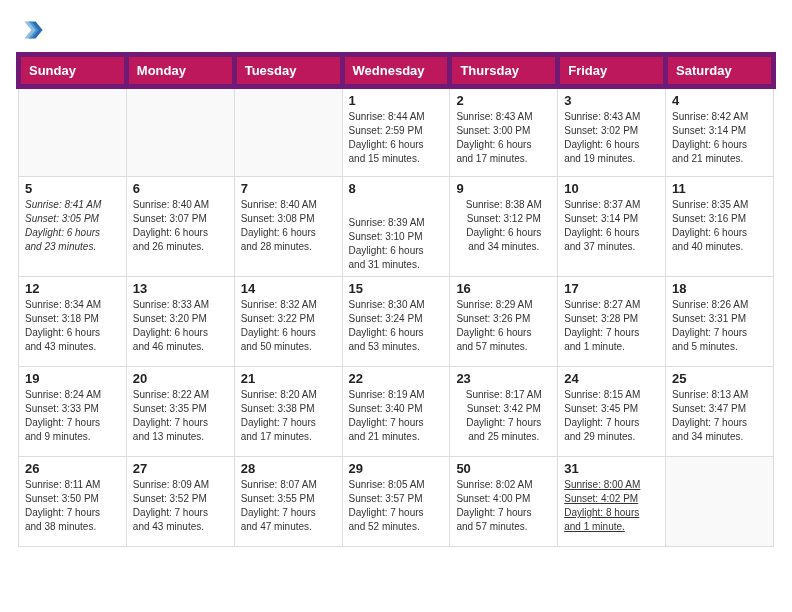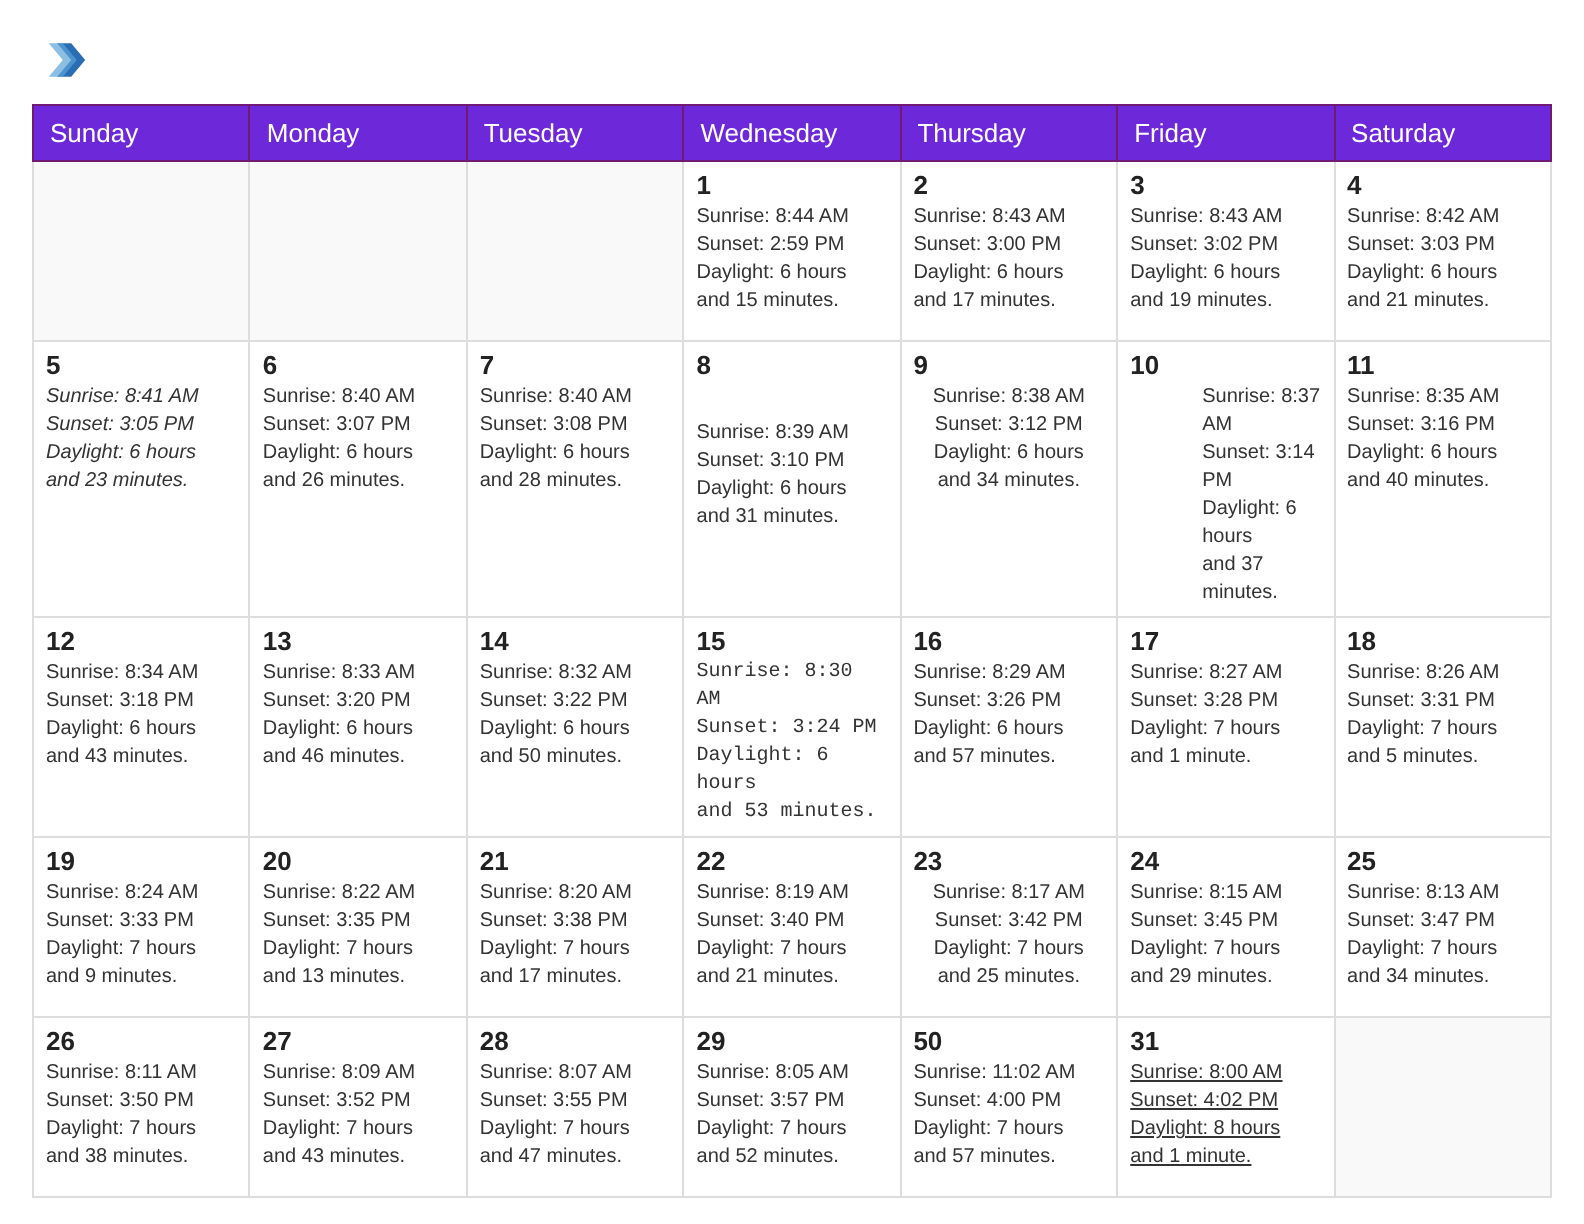--- a/index.html
+++ b/index.html
@@ -46,27 +46,27 @@
     .calendar-subtitle {
       font-size: 15px;
       color: #444;
     }
     .calendar {
       width: 100%;
       border-collapse: collapse;
       border: 1px solid #ccc;
     }
     .calendar th {
-      background-color: #6d28d9;
+      background-color: #be185d;
       color: #fff;
       font-size: 13px;
-      font-weight: normal;
+      font-weight: bold;
       text-align: left;
       padding: 6px 8px;
-      border: 1px solid #701a75;
+      border: 5px solid #701a75;
     }
     .calendar td {
       border: 1px solid #ddd;
       vertical-align: top;
       padding: 4px 6px;
       width: calc(100% / 7);
       min-height: 80px;
       background: #fff;
     }
     .calendar td.empty {
@@ -140,21 +140,21 @@
         <td>
           <div class="day-number">3</div>
           <div class="day-info" style="white-space: pre-line;">Sunrise: 8:43 AM
 Sunset: 3:02 PM
 Daylight: 6 hours
 and 19 minutes.</div>
         </td>
         <td>
           <div class="day-number">4</div>
           <div class="day-info" style="white-space: pre-line;">Sunrise: 8:42 AM
-Sunset: 3:03 PM
+Sunset: 3:14 PM
 Daylight: 6 hours
 and 21 minutes.</div>
         </td>
       </tr>
       <tr class="week-row">
         <td>
           <div class="day-number">5</div>
           <div class="day-info" style="white-space: pre-line; font-style: italic;">Sunrise: 8:41 AM
 Sunset: 3:05 PM
 Daylight: 6 hours
@@ -183,21 +183,21 @@
         </td>
         <td>
           <div class="day-number">9</div>
           <div class="day-info" style="white-space: pre-line; text-align: center;">Sunrise: 8:38 AM
 Sunset: 3:12 PM
 Daylight: 6 hours
 and 34 minutes.</div>
         </td>
         <td>
           <div class="day-number">10</div>
-          <div class="day-info" style="white-space: pre-line; margin-left: 36px;">Sunrise: 8:37 AM
+          <div class="day-info" style="white-space: pre-line;">Sunrise: 8:37 AM
 Sunset: 3:14 PM
 Daylight: 6 hours
 and 37 minutes.</div>
         </td>
         <td>
           <div class="day-number">11</div>
           <div class="day-info" style="white-space: pre-line;">Sunrise: 8:35 AM
 Sunset: 3:16 PM
 Daylight: 6 hours
 and 40 minutes.</div>
@@ -220,21 +220,21 @@
         </td>
         <td>
           <div class="day-number">14</div>
           <div class="day-info" style="white-space: pre-line;">Sunrise: 8:32 AM
 Sunset: 3:22 PM
 Daylight: 6 hours
 and 50 minutes.</div>
         </td>
         <td>
           <div class="day-number">15</div>
-          <div class="day-info" style="white-space: pre-line; font-family: Liberation Mono, monospace;">Sunrise: 8:30 AM
+          <div class="day-info" style="white-space: pre-line;">Sunrise: 8:30 AM
 Sunset: 3:24 PM
 Daylight: 6 hours
 and 53 minutes.</div>
         </td>
         <td>
           <div class="day-number">16</div>
           <div class="day-info" style="white-space: pre-line;">Sunrise: 8:29 AM
 Sunset: 3:26 PM
 Daylight: 6 hours
 and 57 minutes.</div>
@@ -329,21 +329,21 @@
         </td>
         <td>
           <div class="day-number">29</div>
           <div class="day-info" style="white-space: pre-line;">Sunrise: 8:05 AM
 Sunset: 3:57 PM
 Daylight: 7 hours
 and 52 minutes.</div>
         </td>
         <td>
           <div class="day-number">50</div>
-          <div class="day-info" style="white-space: pre-line;">Sunrise: 11:02 AM
+          <div class="day-info" style="white-space: pre-line;">Sunrise: 8:02 AM
 Sunset: 4:00 PM
 Daylight: 7 hours
 and 57 minutes.</div>
         </td>
         <td>
           <div class="day-number">31</div>
           <div class="day-info" style="white-space: pre-line; text-decoration: underline;">Sunrise: 8:00 AM
 Sunset: 4:02 PM
 Daylight: 8 hours
 and 1 minute.</div>

